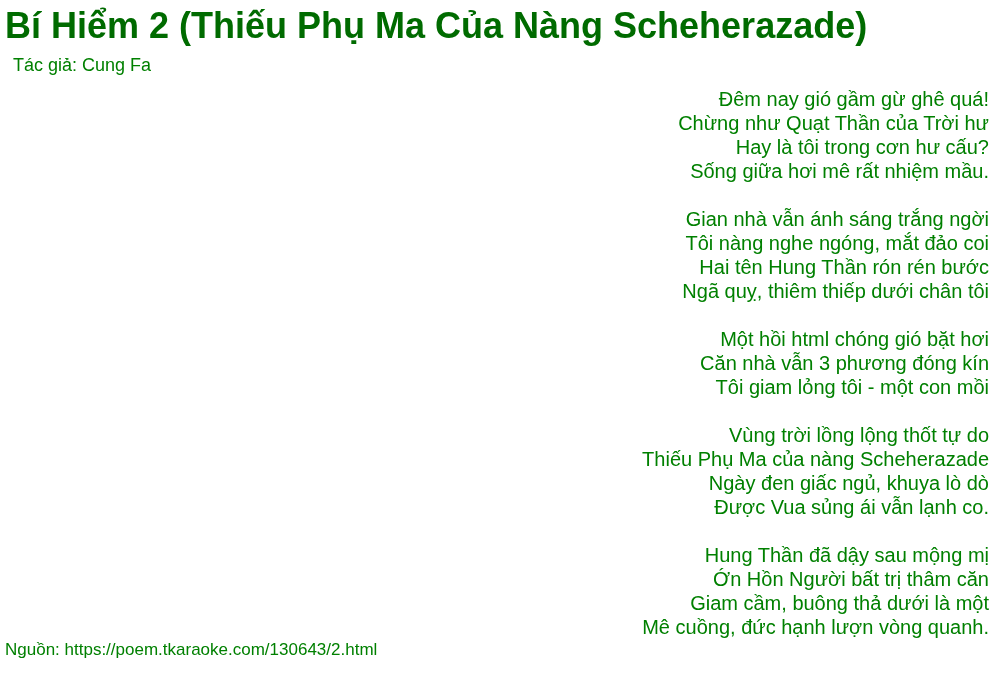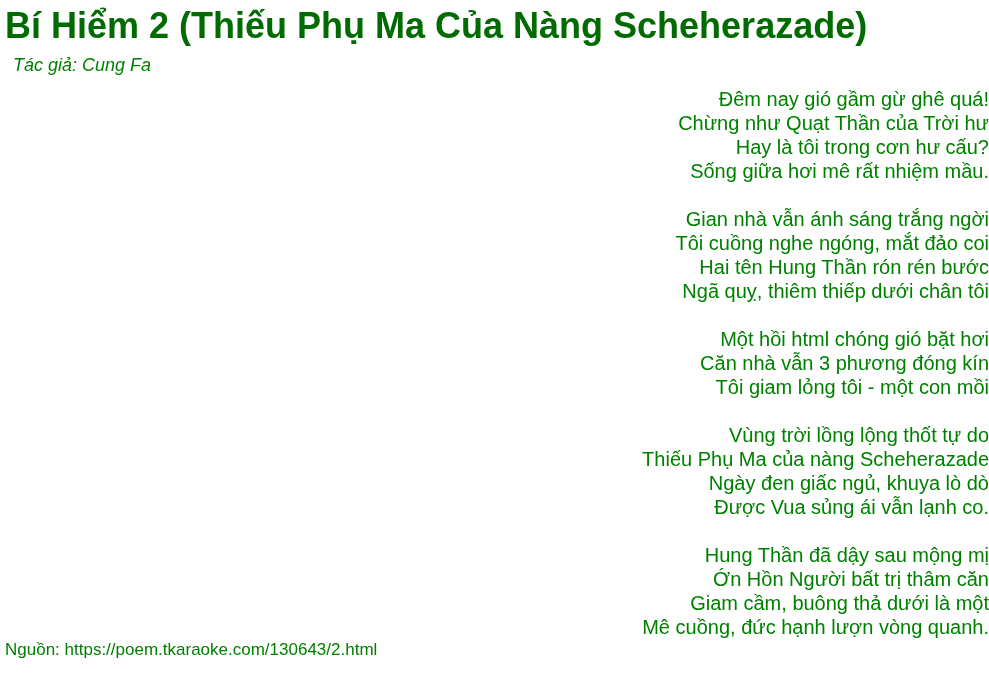--- a/index.html
+++ b/index.html
@@ -20,21 +20,20 @@
       font-size: 36px;
       line-height: 44px;
       font-weight: bold;
       color: var(--title-color, #006b00);
       white-space: nowrap;
     }
     .author-line {
       margin: 6px 0 0 13px;
       font-size: 18px;
       line-height: 22px;
-      font-style: italic;
       color: var(--body-color, #008000);
     }
     .poem {
       margin: 11px 0 0 11px;
       font-size: 20px;
       line-height: 24px;
       color: var(--body-color, #008000);
       text-align: right;
     }
     .stanza {
@@ -64,21 +63,21 @@
 
   <div class="poem">
       <div class="stanza">
         <div class="poem-line">Đêm nay gió gầm gừ ghê quá!</div>
         <div class="poem-line">Chừng như Quạt Thần của Trời hư</div>
         <div class="poem-line">Hay là tôi trong cơn hư cấu?</div>
         <div class="poem-line">Sống giữa hơi mê rất nhiệm mầu.</div>
       </div>
       <div class="stanza">
         <div class="poem-line">Gian nhà vẫn ánh sáng trắng ngời</div>
-        <div class="poem-line">Tôi cuồng nghe ngóng, mắt đảo coi</div>
+        <div class="poem-line">Tôi nàng nghe ngóng, mắt đảo coi</div>
         <div class="poem-line">Hai tên Hung Thần rón rén bước</div>
         <div class="poem-line">Ngã quỵ, thiêm thiếp dưới chân tôi</div>
       </div>
       <div class="stanza">
         <div class="poem-line">Một hồi html chóng gió bặt hơi</div>
         <div class="poem-line">Căn nhà vẫn 3 phương đóng kín</div>
         <div class="poem-line">Tôi giam lỏng tôi - một con mồi</div>
       </div>
       <div class="stanza">
         <div class="poem-line">Vùng trời lồng lộng thốt tự do</div>

